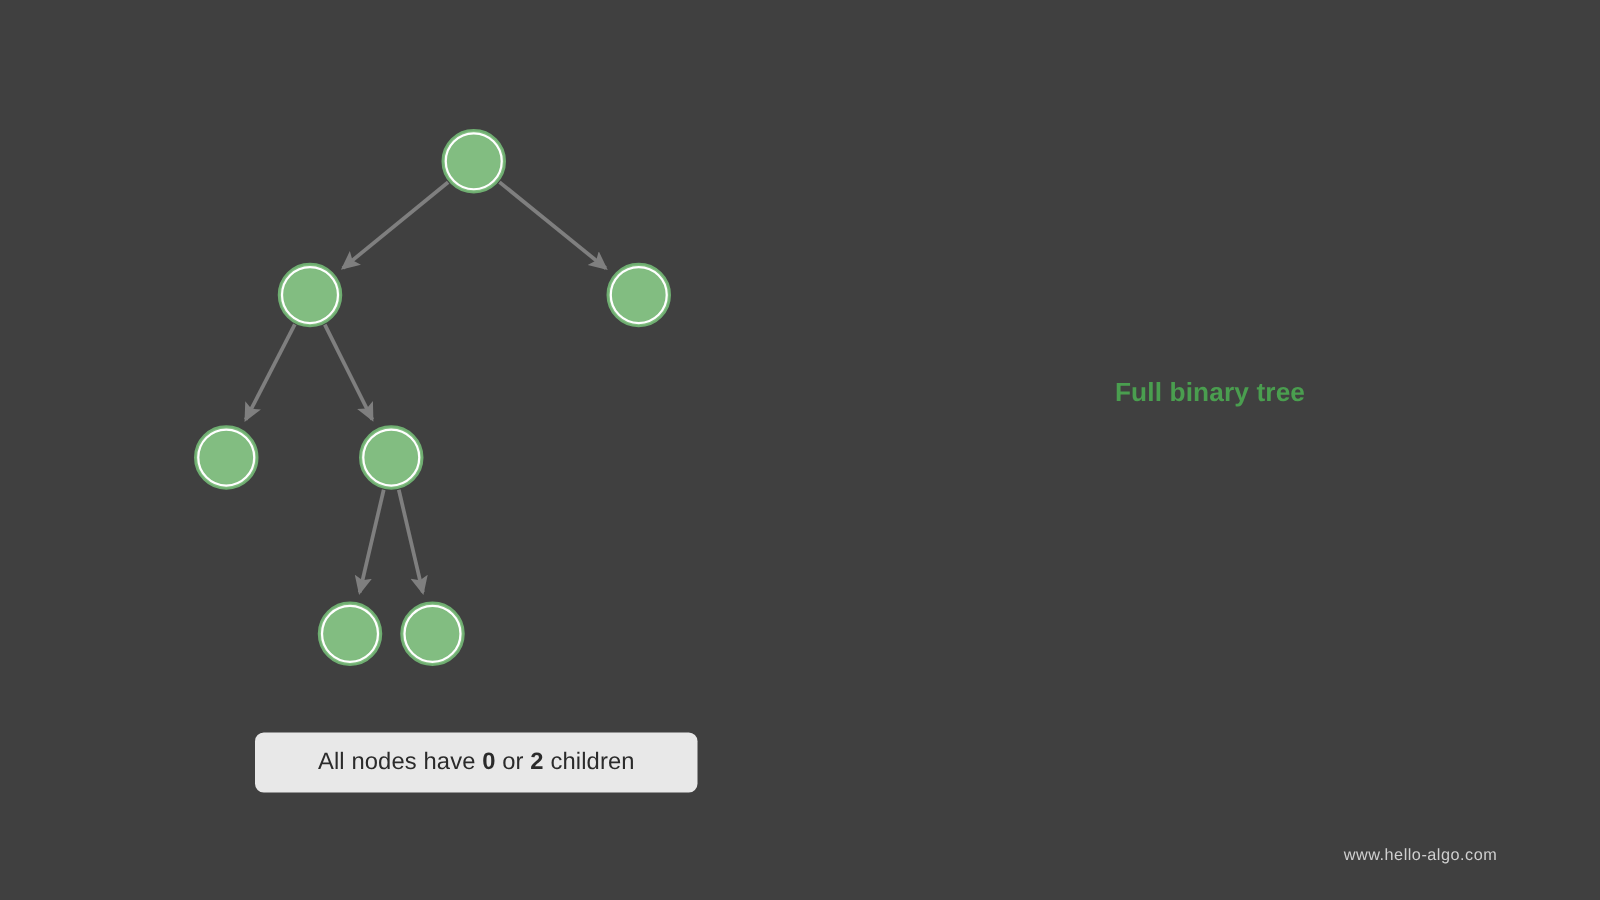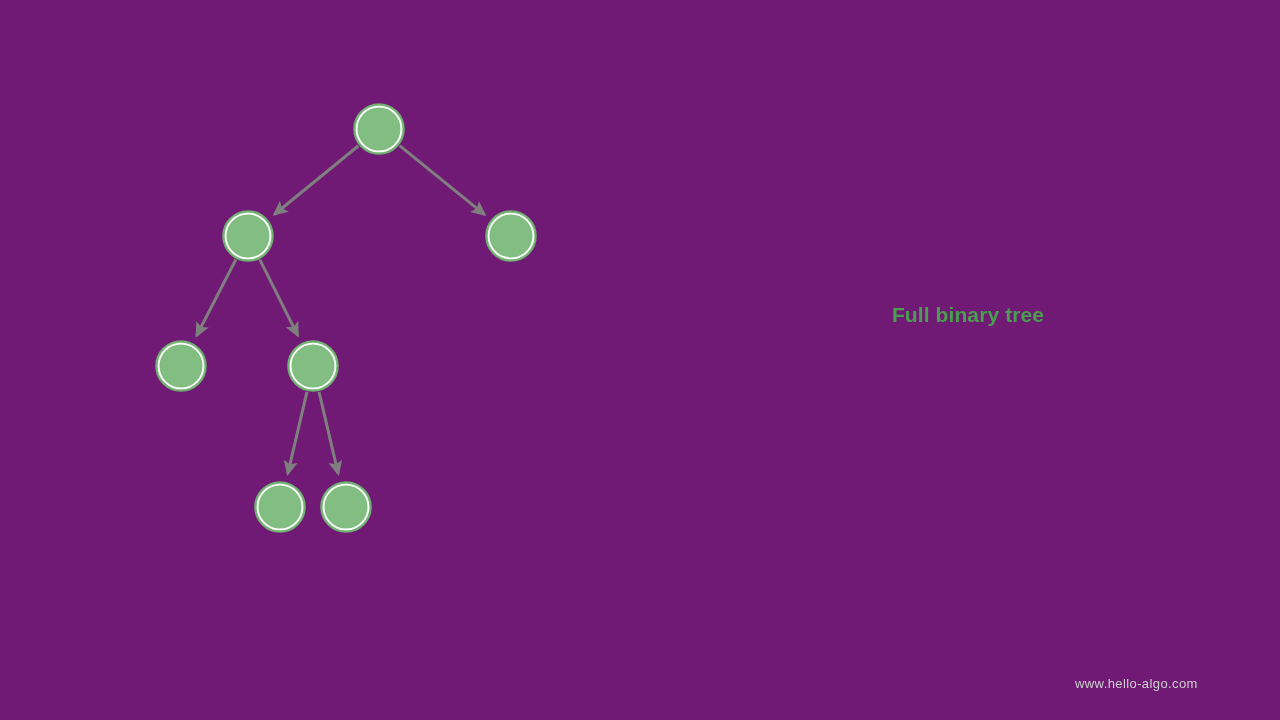--- a/index.html
+++ b/index.html
@@ -4,21 +4,21 @@
 <style>
   html, body {
     margin: 0;
     padding: 0;
     background: #ffffff;
   }
   #canvas {
     position: relative;
     width: 1280px;
     height: 720px;
-    background: #701a75;
+    background: #404040;
     overflow: hidden;
     font-family: "Liberation Sans", sans-serif;
   }
   #tree-svg {
     position: absolute;
     left: 0;
     top: 0;
     width: 1280px;
     height: 720px;
   }
@@ -132,16 +132,19 @@
           <circle cx="346" cy="507" r="22.4" fill="none" stroke="#ffffff" stroke-width="1.8"></circle>
           <circle cx="346" cy="507" r="20.8" fill="#82bd81"></circle>
         </g>
       </g>
   </svg>
 
   <div class="title-wrap">
     <span class="diagram-title" style="position:static;width:auto;display:inline-block;">Full binary tree</span>
   </div>
 
+  <div class="caption-box">
+    <span class="caption-text"><span>All nodes have </span><b>0</b><span> or </span><b>2</b><span> children</span></span>
+  </div>
 
   <div class="watermark">www.hello-algo.com</div>
 
 </div>
 
 </body></html>

